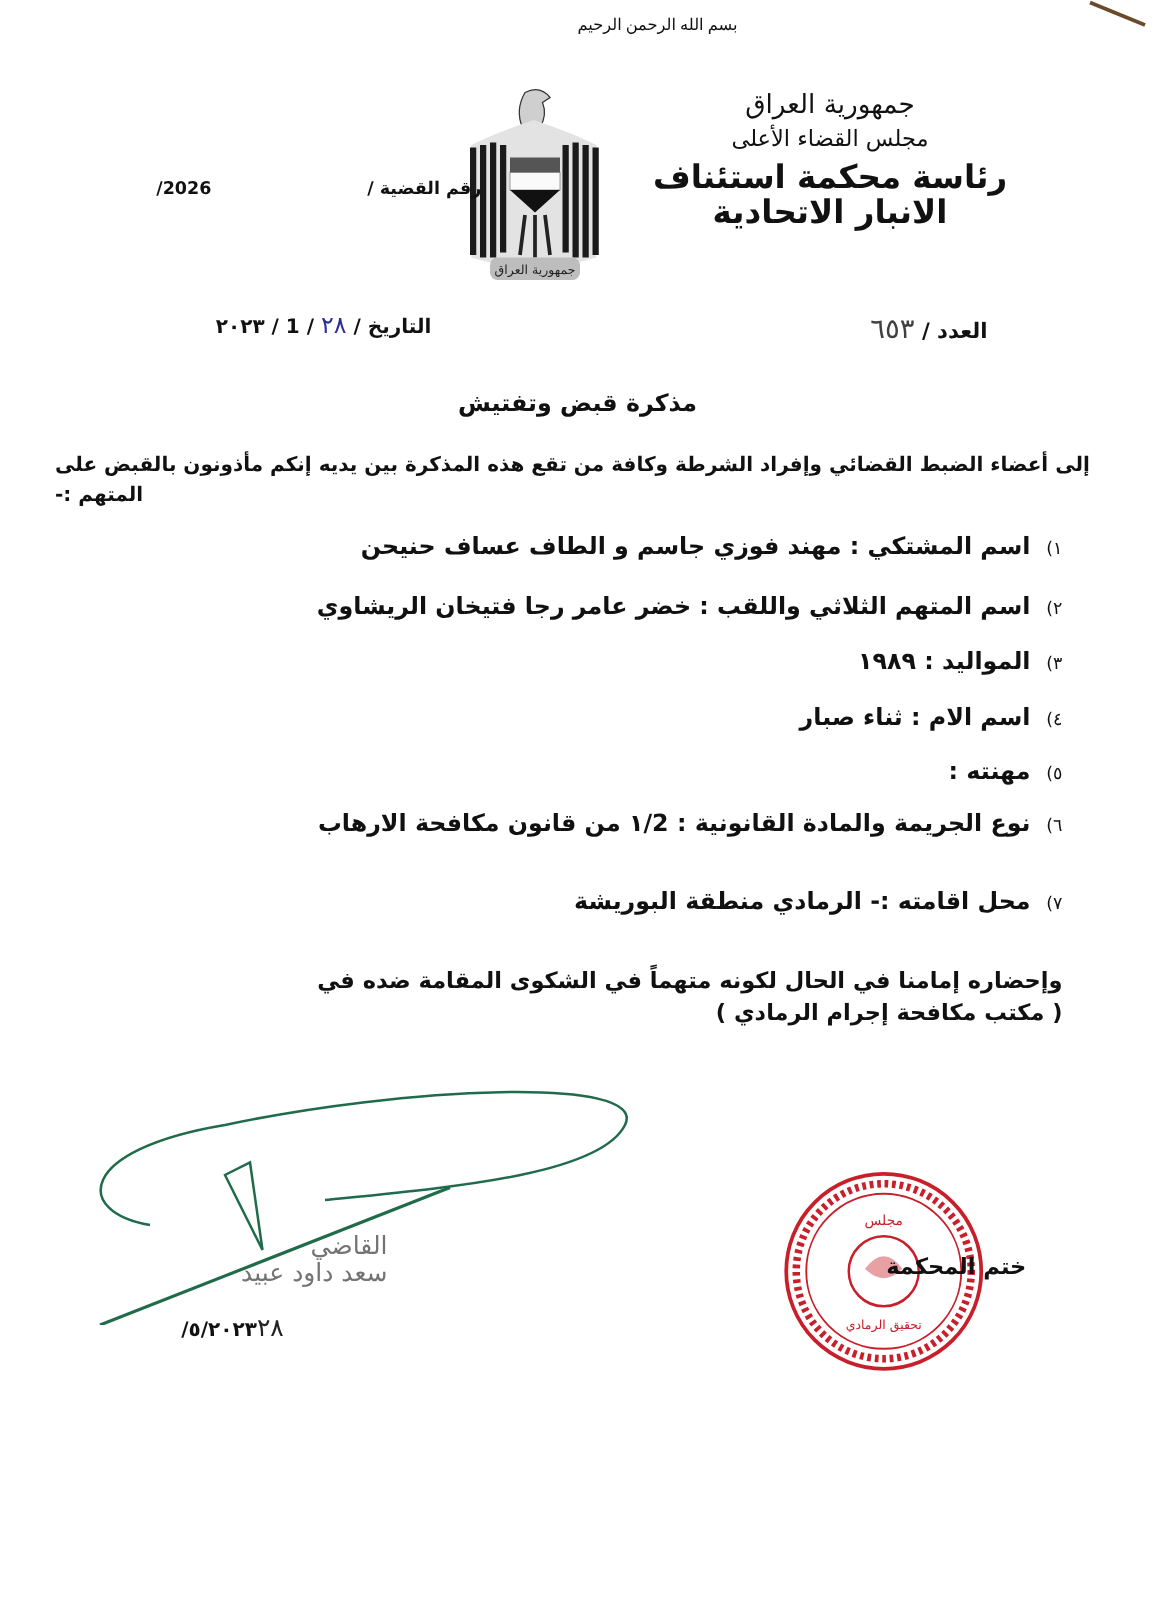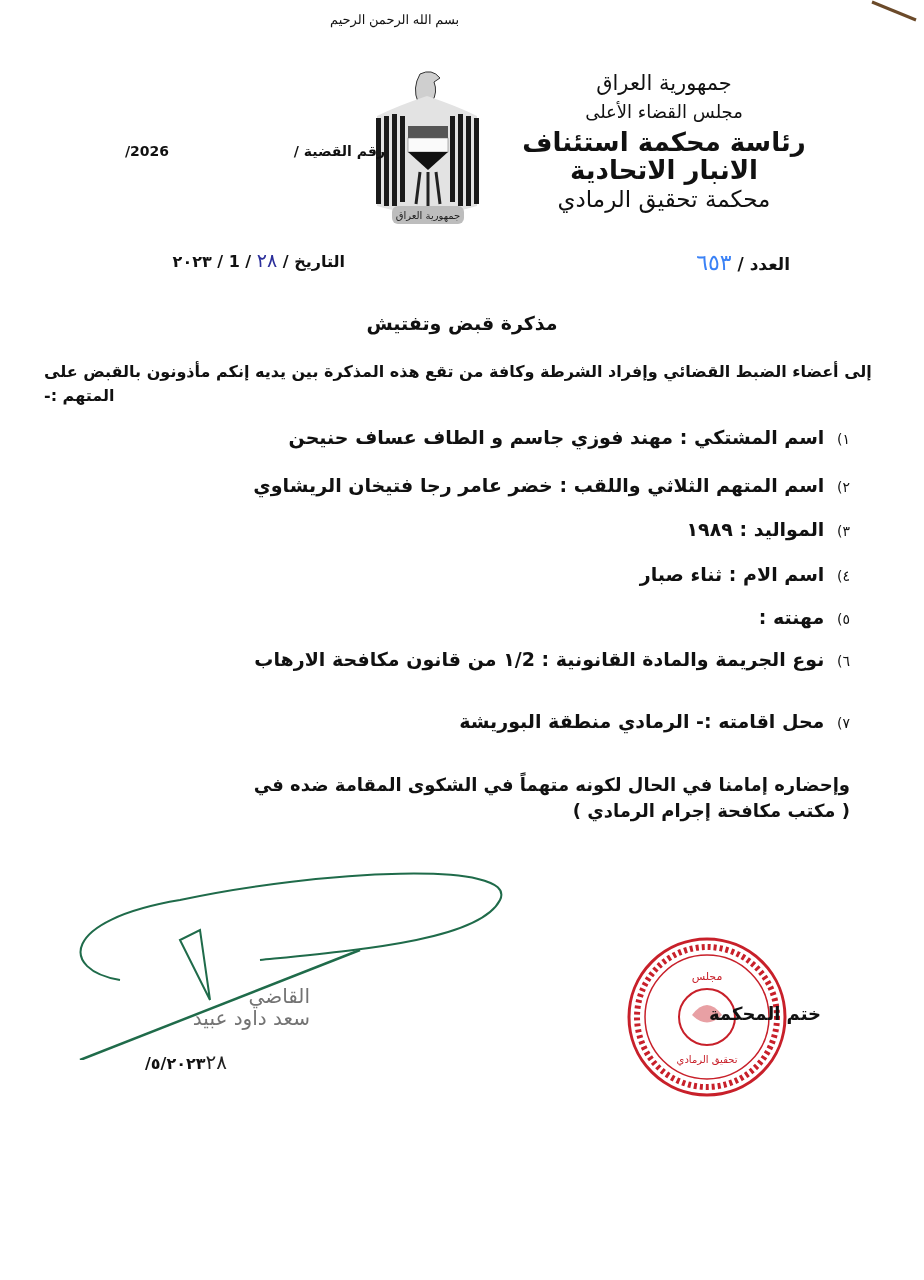--- a/index.html
+++ b/index.html
@@ -3,29 +3,29 @@
 <meta charset="utf-8">
 <style>
   html, body { margin: 0; padding: 0; }
   body {
     width: 924px; height: 1280px; position: relative; overflow: hidden;
     background: #ffffff; color: #111;
     font-family: "DejaVu Sans", sans-serif;
   }
   .abs { position: absolute; }
   .rtl { direction: rtl; unicode-bidi: plaintext; }
-  .basmala { top: 12px; left: 330px; width: 260px; text-align: left; font-size: 13px; font-family: Liberation Sans, sans-serif; }
+  .basmala { top: 12px; left: 330px; width: 260px; text-align: right; font-size: 13px; font-family: Liberation Serif, serif; }
   .hdr { right: 80px; top: 70px; width: 360px; text-align: center; }
   .hdr .l1 { font-size: 21px; line-height: 26px; }
   .hdr .l2 { font-size: 18px; line-height: 32px; }
   .hdr .l3 { font-size: 26px; line-height: 28px; font-weight: bold; }
   .hdr .l4 { font-size: 23px; line-height: 30px; }
   .case { top: 143px; left: 125px; width: 260px; font-size: 14px; font-weight: bold; display: flex; justify-content: space-between; }
   .num { top: 250px; left: 640px; width: 150px; font-size: 17px; font-weight: bold; text-align: right; }
-  .num .hand { color: #3b82f6; font-weight: normal; font-size: 22px; font-family: "DejaVu Serif", serif; }
+  .num .hand { color: #404040; font-weight: normal; font-size: 22px; font-family: "DejaVu Serif", serif; }
   .date { top: 249px; left: 135px; width: 210px; font-size: 16px; font-weight: bold; text-align: right; }
   .date .hand { color: #2b2f9a; font-weight: normal; font-size: 19px; }
   .title { top: 312px; left: 0; width: 924px; text-align: center; font-size: 19px; font-weight: bold; }
   .intro { top: 360px; left: 44px; width: 830px; font-size: 16px; line-height: 24px; font-weight: bold; text-align: left; }
   .item { right: 74px; font-size: 19px; font-weight: bold; text-align: right; white-space: nowrap; }
   .item .n { font-size: 14px; font-weight: normal; margin-left: 6px; }
   .closing { top: 772px; left: 40px; width: 810px; font-size: 18px; line-height: 26px; font-weight: bold; text-align: justify; text-align-last: right; }
   .closing .l2 { text-align: right; }
   .sig-date { top: 1050px; left: 145px; font-size: 16px; font-weight: bold; direction: ltr; }
   .sig-date .hand { color: #222; font-weight: normal; font-size: 20px; }
@@ -42,21 +42,20 @@
 <svg class="abs corner" viewBox="0 0 64 24">
   <line x1="12" y1="2" x2="56" y2="20" stroke="#6b4a2a" stroke-width="3"></line>
 </svg>
 
 <div class="abs basmala rtl">بسم الله الرحمن الرحيم</div>
 
 <div class="abs hdr rtl">
   <div class="l1">جمهورية العراق</div>
   <div class="l2">مجلس القضاء الأعلى</div>
   <div class="l3">رئاسة محكمة استئناف الانبار الاتحادية</div>
-  <div class="l4">محكمة تحقيق الرمادي</div>
 </div>
 
 <svg class="abs emblem" viewBox="0 0 115 165">
   <path d="M50 8 q12 -6 20 4 l-6 4 q4 10 -2 20 q-8 4 -14 0 q-6 -14 2 -28z" fill="#cfcfcf" stroke="#333" stroke-width="1"></path>
   <path d="M57 30 q-30 10 -50 20 l0 90 q20 6 50 10 q30 -4 50 -10 l0 -90 q-20 -10 -50 -20z" fill="#e3e3e3"></path>
   <g fill="#1a1a1a">
     <rect x="6" y="52" width="5" height="86"></rect>
       <rect x="14" y="50" width="5" height="90"></rect>
     <rect x="22" y="48" width="5" height="92"></rect>
       <rect x="30" y="50" width="5" height="86"></rect>

